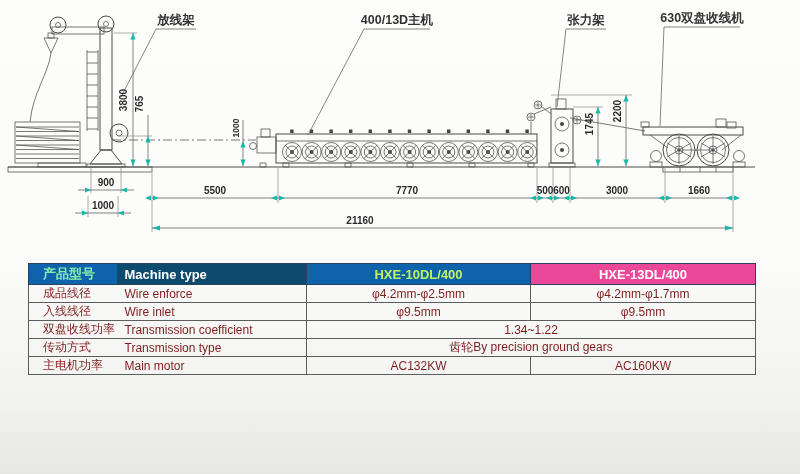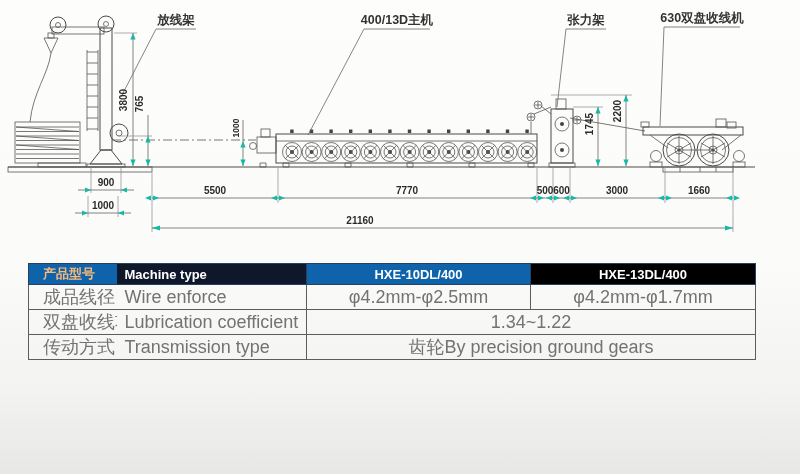--- a/index.html
+++ b/index.html
@@ -17,21 +17,21 @@
   svg text.dimtxt-s{font:bold 8.5px "Liberation Sans",sans-serif;fill:#2b2b2b;}
   svg text.lbl{font:600 12.5px "Liberation Sans","DejaVu Sans",sans-serif;fill:#333;}
   .teal{fill:#17b8a6;stroke:none;}
   #spec-table{
     position:absolute;left:28px;top:263px;width:727px;
     border-collapse:collapse;table-layout:fixed;
     border:1px solid #3f3f3f;
   }
   #spec-table td{
     border:1px solid #5c5c5c;height:16px;padding:0 6px;
-    font-size:18px;color:#737373;white-space:nowrap;overflow:hidden;
+    font-size:12px;color:#7f1d1d;white-space:nowrap;overflow:hidden;
   }
   #spec-table tr.hdr td{
     height:20px;font-size:13px;font-weight:bold;border-color:#27415f;
   }
   #spec-table td.cn{border-right:0;padding-left:14px;text-align:left;}
   #spec-table td.en{border-left:0;padding-left:8px;text-align:left;}
   #spec-table td.val,#spec-table td.span2{text-align:center;}
 </style>
 </head>
 <body>
@@ -264,35 +264,47 @@
 
 <table id="spec-table">
   <colgroup>
       <col style="width:88px">
       <col style="width:190px">
       <col style="width:224px">
       <col style="width:225px">
     </colgroup>
   <tbody>
       <tr class="hdr">
-    <td class="cn" style="background: rgb(15, 99, 171); color: #fdba74; margin-left: 21px;">产品型号</td>
-    <td class="en" style="background: #0f172a; color: rgb(255, 255, 255);">Machine  type</td>
-    <td class="val" style="background: rgb(15, 99, 171); color: #ffffff;">HXE-10DL/400</td>
-    <td class="val" style="background: #000000; color: rgb(255, 255, 255);">HXE-13DL/400</td>
+    <td class="cn" style="background: rgb(15, 99, 171); color: #86efac; margin-left: 21px;">产品型号</td>
+    <td class="en" style="background: #0c4a6e; color: rgb(255, 255, 255);">Machine  type</td>
+    <td class="val" style="background: rgb(15, 99, 171); color: #bef264;">HXE-10DL/400</td>
+    <td class="val" style="background: #ec4899; color: rgb(255, 255, 255);">HXE-13DL/400</td>
   </tr>
   <tr>
     <td class="cn">成品线径</td>
         <td class="en">Wire enforce</td>
     <td class="val">φ4.2mm-φ2.5mm</td>
         <td class="val">φ4.2mm-φ1.7mm</td>
   </tr>
   <tr>
+    <td class="cn">入线线径</td>
+        <td class="en">Wire inlet</td>
+    <td class="val">φ9.5mm</td>
+        <td class="val">φ9.5mm</td>
+  </tr>
+  <tr>
     <td class="cn">双盘收线功率</td>
-        <td class="en">Lubrication coefficient</td>
+        <td class="en">Transmission coefficient</td>
     <td class="span2" colspan="2">1.34~1.22</td>
   </tr>
   <tr>
     <td class="cn">传动方式</td>
         <td class="en">Transmission type</td>
     <td class="span2" colspan="2">齿轮By precision ground gears</td>
   </tr>
+  <tr>
+    <td class="cn">主电机功率</td>
+        <td class="en">Main motor</td>
+    <td class="val">AC132KW</td>
+        <td class="val">AC160KW</td>
+  </tr>
 </tbody>
   </table>
 
 </body></html>

